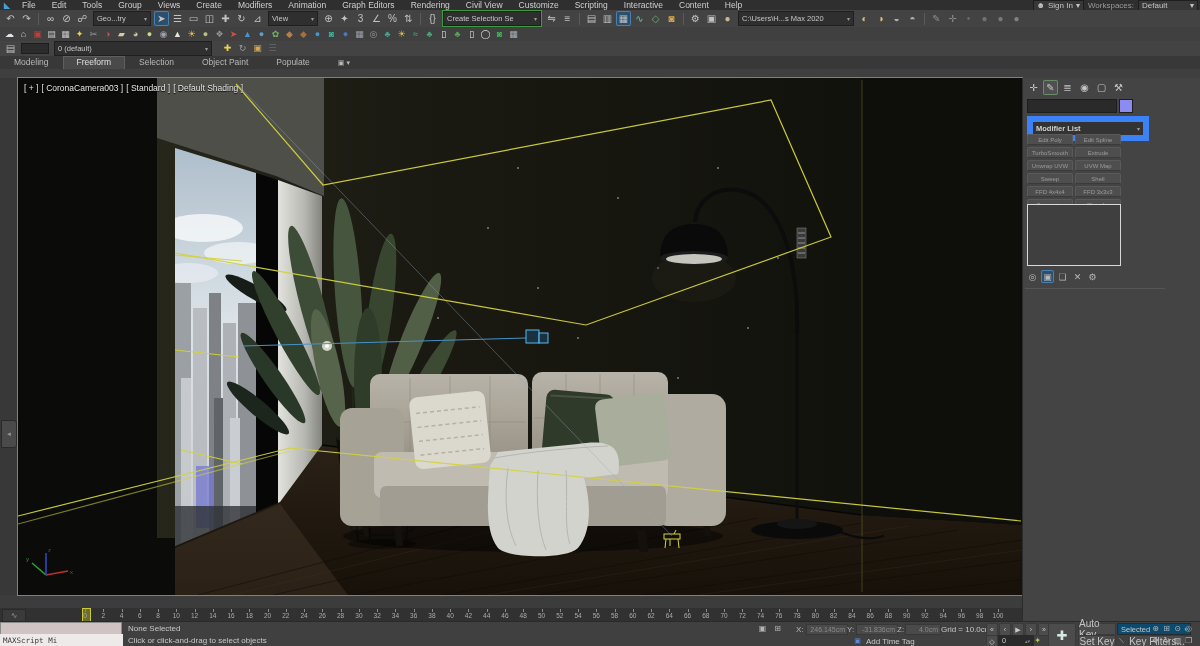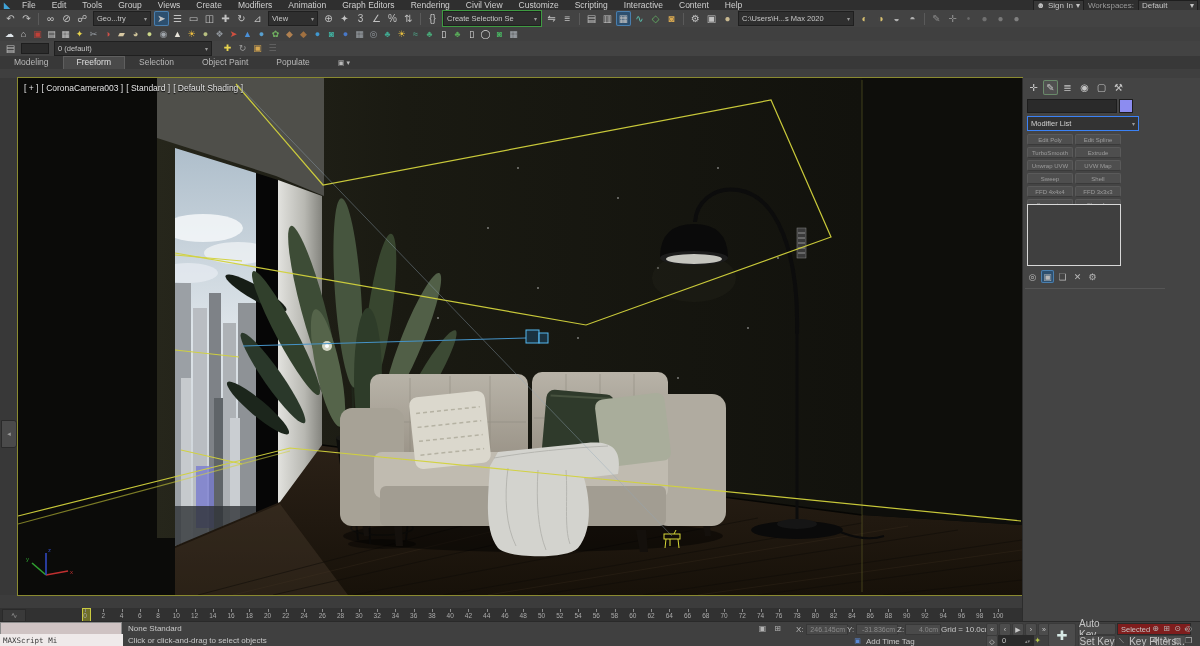--- a/index.html
+++ b/index.html
@@ -39,22 +39,22 @@
   #viewport{left:18px;top:78px;width:1004px;height:517px;background:#0b0b09;outline:1px solid var(--viewport-border);}
   #vp-label{left:24px;top:83px;font-size:8.5px;color:#e6e6e6;text-shadow:0 1px 1px #000;white-space:nowrap;z-index:5;}
   #vp-label span{margin-right:3px;}
   
   #cmdpanel{left:1022px;top:78px;width:178px;height:543px;background:#444444;border-left:1px solid #2c2c2c;}
   #cp-tabs{position:absolute;left:3px;top:2px;display:flex;gap:2px;}
   .cp-tab{width:15px;height:15px;display:flex;align-items:center;justify-content:center;font-size:10px;color:#c4c4c4;border-radius:2px;}
   .cp-tab.active{background:#505050;box-shadow:inset 0 0 0 1px #6a8a6a;}
   #cp-name{position:absolute;left:4px;top:21px;width:88px;height:12px;background:#2a2a2a;border:1px solid #1d1d1d;}
   #cp-swatch{position:absolute;left:96px;top:21px;width:12px;height:12px;border:1px solid #1d1d1d;}
-  #cp-modlist{position:absolute;left:4px;top:38px;width:104px;height:13px;background:#333;border:1px solid #3b82f6;
-      display:flex;align-items:center;justify-content:space-between;padding:0 3px;font-size:7.5px;color:#d0d0d0;}
+  #cp-modlist{position:absolute;left:4px;top:38px;width:104px;height:13px;background:#333;border:6px solid #3b82f6;
+      display:flex;align-items:center;justify-content:space-between;padding:0 3px;font-size:7.5px;color:#d0d0d0;font-weight:bold;}
   #cp-grid{position:absolute;left:4px;top:56px;width:96px;display:grid;grid-template-columns:46px 46px;gap:2px;}
   .modbtn{height:9px;background:#4e4e4e;border:1px solid #5a5a5a;border-bottom-color:#3a3a3a;border-radius:2px;
       font-size:6px;color:#9c9c9c;display:flex;align-items:center;justify-content:center;overflow:hidden;white-space:nowrap;}
   #cp-stack{position:absolute;left:4px;top:126px;width:92px;height:60px;background:#3f3f3f;border:1px solid #d8d8d8;}
   #cp-stacktools{position:absolute;left:3px;top:192px;display:flex;gap:2px;}
   .stool{width:13px;height:13px;display:flex;align-items:center;justify-content:center;font-size:9px;color:#b8b8b8;border-radius:2px;}
   .stool.act{background:#2d4f6e;box-shadow:inset 0 0 0 1px #4a7fae;}
   #cp-div{position:absolute;left:2px;top:210px;width:140px;height:1px;background:#555;}
   
   #timeslider{left:0;top:596px;width:1022px;height:12px;background:#2c2c2c;border-bottom:1px solid #1f1f1f;}
@@ -71,21 +71,21 @@
   #statusbar{left:0;top:621px;width:1200px;height:25px;background:#404040;border-top:1px solid #2a2a2a;font-size:8px;}
   #ms-top{position:absolute;left:0;top:0;width:120px;height:12px;background:#cfc3c3;border:1px solid #8a8a8a;}
   #ms-bottom{position:absolute;left:0;top:12px;width:120px;height:13px;background:#efeaea;color:#3a3a3a;
       font-family:"DejaVu Sans Mono",monospace;font-size:7.5px;display:flex;align-items:center;padding-left:3px;}
   .st-text{position:absolute;color:#c8c8c8;}
   .coordlab{position:absolute;top:3px;color:#b8b8b8;}
   .coordfield{position:absolute;top:2px;height:9px;background:#4a4a4a;border:1px solid #383838;color:#8a8a8a;
       font-size:7px;display:flex;align-items:center;justify-content:flex-end;padding:0 2px;}
   .sbtn{position:absolute;background:#4c4c4c;border:1px solid #3a3a3a;border-radius:2px;color:#c6c6c6;
       display:flex;align-items:center;justify-content:center;font-size:10px;}
-  .sdd{position:absolute;background:#7f1d1d;border:1px solid #2a2a2a;color:#c6c6c6;display:flex;align-items:center;
+  .sdd{position:absolute;background:#0c4a6e;border:1px solid #2a2a2a;color:#c6c6c6;display:flex;align-items:center;
       justify-content:space-between;font-size:7.5px;padding:0 3px;}
   .pbtn{width:10px;height:11px;background:#4c4c4c;border:1px solid #3a3a3a;border-radius:2px;color:#c8c8c8;
       display:flex;align-items:center;justify-content:center;font-size:7px;}
   .navico{width:11px;height:11px;display:flex;align-items:center;justify-content:center;font-size:8px;color:#b4b4b4;}
   
   #watermark{left:1038px;top:586px;z-index:50;pointer-events:none;}
   #wm1{font-size:14px;color:#a6a6a6;opacity:.8;}
   #wm2{font-size:8.5px;color:#969696;opacity:.8;margin-top:1px;}
 </style>
 </head>
@@ -642,21 +642,21 @@
         <span class="tick" style="left: 979.74px;"></span>
         <span class="ticklabel" style="left: 979.74px;">98</span>
         <span class="tick" style="left: 998px;"></span>
         <span class="ticklabel" style="left: 998px;">100</span>
       </div>
   </div>
 
   <div id="statusbar" class="abs">
     <div id="ms-top"></div>
     <div id="ms-bottom">MAXScript Mi</div>
-    <span class="st-text" style="left:128px;top:2px;">None Standard</span>
+    <span class="st-text" style="left:128px;top:2px;">None Selected</span>
     <span class="st-text" style="left:128px;top:14px;">Click or click-and-drag to select objects</span>
 
     <span class="navico" style="position:absolute;left:757px;top:1px;">▣</span>
     <span class="navico" style="position:absolute;left:772px;top:1px;">⊞</span>
 
     <span class="coordlab" style="left:796px;">X:</span>
     <div class="coordfield" style="left:806px;width:36px;">246.145cm</div>
     <span class="coordlab" style="left:847px;">Y:</span>
     <div class="coordfield" style="left:856px;width:36px;">-31.836cm</div>
     <span class="coordlab" style="left:897px;">Z:</span>

